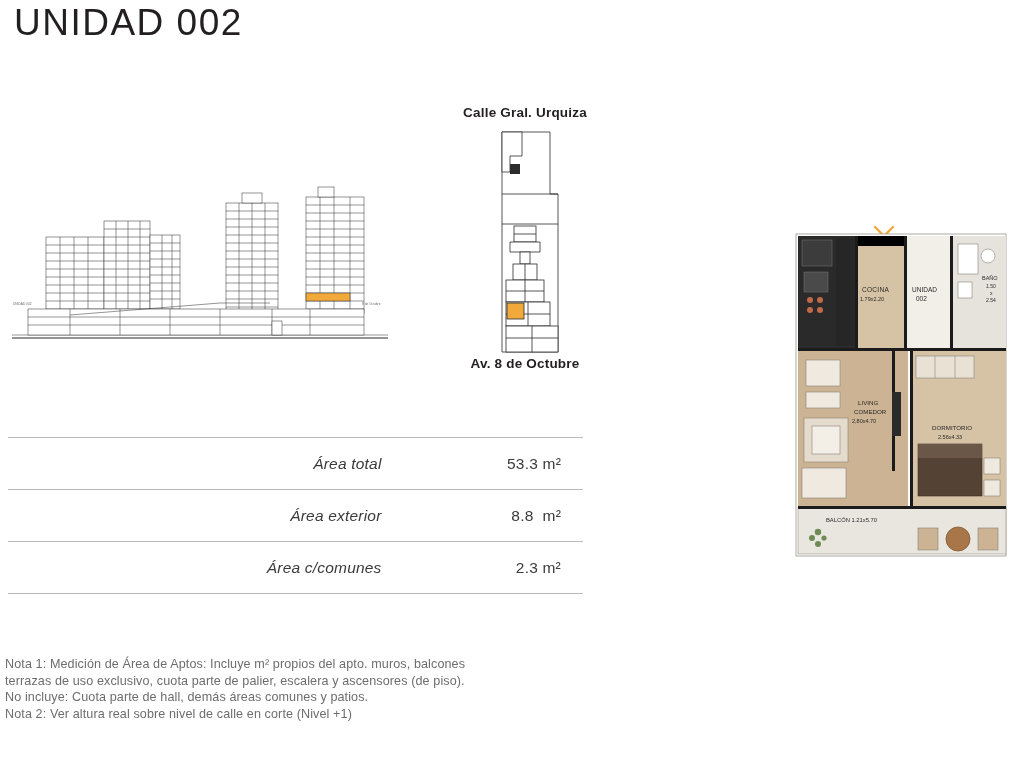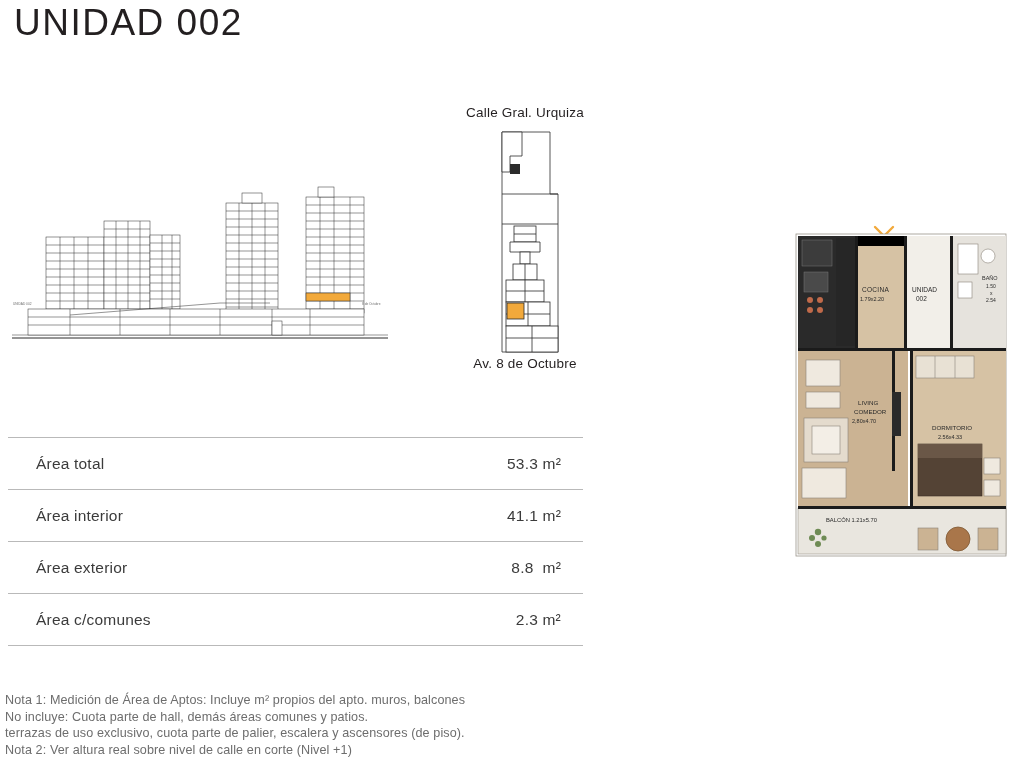--- a/index.html
+++ b/index.html
@@ -53,20 +53,21 @@
     left: 440px;
     top: 105px;
     width: 170px;
     height: 280px;
     text-align: center;
   }
   .siteplan-label {
     font-size: 13.5px;
     letter-spacing: .2px;
     color: #231f20;
+    font-weight: bold;
   }
   #siteplan-top-label { margin-bottom: 8px; }
   #siteplan-bottom-label { }
   #siteplan-svg-wrap { display: flex; justify-content: center; }
 
   
   #area-table {
     position: absolute;
     left: 8px;
     top: 437px;
@@ -75,28 +76,28 @@
   }
   #area-table tr { height: 52px; }
   #area-table td {
     border-bottom: 1px solid #b9b9b9;
     font-size: 15.5px;
     color: #3b3b3b;
     letter-spacing: .2px;
     vertical-align: middle;
   }
   #area-table tr:first-child td { border-top: 1px solid #b9b9b9; }
-  .area-name { padding-left: 28px; text-align: left; }
+  .area-name { padding-left: 28px; text-align: right; font-style: italic; }
   .area-value { padding-right: 22px; text-align: right; white-space: pre; }
 
   
   #notes {
     position: absolute;
     left: 5px;
-    top: 692px;
+    top: 656px;
     width: 600px;
     font-size: 12.6px;
     line-height: 1.32;
     color: #6d6d6d;
     letter-spacing: .1px;
   }
   #notes div { white-space: nowrap; }
 
   
   #floorplan {
@@ -272,38 +273,34 @@
   <div id="siteplan-bottom-label" class="siteplan-label">Av. 8 de Octubre</div>
 </div>
 
 <table id="area-table">
   <tbody>
     <tr>
       <td class="area-name">Área total</td>
       <td class="area-value">53.3 m²</td>
     </tr>
     <tr>
-      <td class="area-name">Área interior</td>
-      <td class="area-value">41.1 m²</td>
-    </tr>
-    <tr>
       <td class="area-name">Área exterior</td>
       <td class="area-value">8.8  m²</td>
     </tr>
     <tr>
       <td class="area-name">Área c/comunes</td>
       <td class="area-value">2.3 m²</td>
     </tr>
   </tbody>
 </table>
 
 <div id="notes">
   <div>Nota 1: Medición de Área de Aptos: Incluye m² propios del apto. muros, balcones</div>
+  <div>terrazas de uso exclusivo, cuota parte de palier, escalera y ascensores (de piso).</div>
   <div>No incluye: Cuota parte de hall, demás áreas comunes y patios.</div>
-  <div>terrazas de uso exclusivo, cuota parte de palier, escalera y ascensores (de piso).</div>
   <div>Nota 2: Ver altura real sobre nivel de calle en corte (Nivel +1)</div>
 </div>
 
 <svg class="fp-chevron" viewBox="0 0 24 16">
   <path d="M 3 3 L 12 12 L 21 3" fill="none" stroke="#f2a93b" stroke-width="2.4" stroke-linecap="round"></path>
 </svg>
 
 <div id="floorplan">
   <svg width="218" height="345" viewBox="0 0 218 345">
     <defs>

